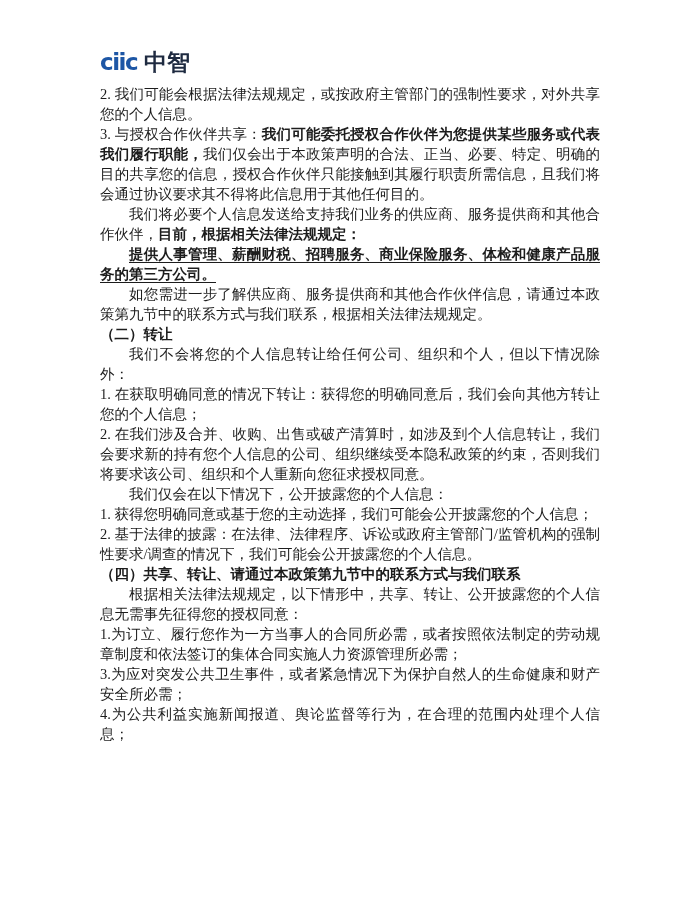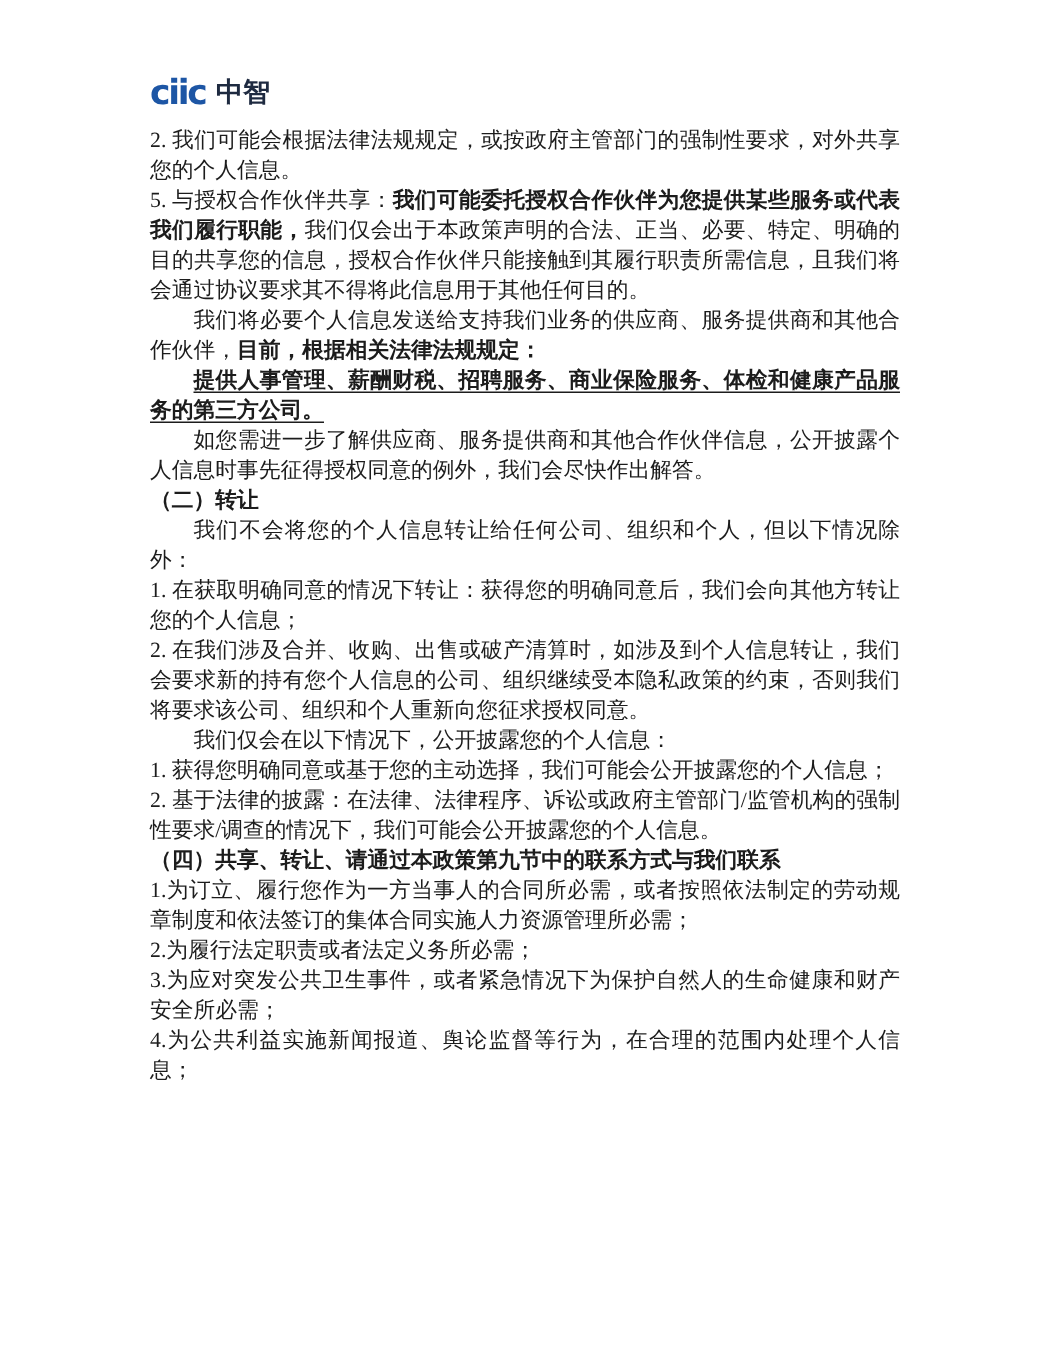--- a/index.html
+++ b/index.html
@@ -27,21 +27,21 @@
   .logo-ciic {
     font-family: "DejaVu Sans", "Liberation Sans", sans-serif;
     font-weight: bold;
     font-size: 23px;
     letter-spacing: -1.5px;
     line-height: 24px;
   }
   .logo-cn {
     font-family: "DejaVu Sans", "Liberation Sans", sans-serif;
     font-weight: bold;
-    font-size: 18px;
+    font-size: 23px;
     line-height: 24px;
   }
   .content {
     position: absolute;
     left: 100px;
     top: 84px;
     width: 500px;
     font-size: 14.5px;
     line-height: 20px;
     text-align: justify;
@@ -62,30 +62,30 @@
 </head>
 <body>
 
 <div class="page">
   <div class="logo">
     <span class="logo-ciic" style="color: rgb(29, 86, 165);">ciic</span>
     <span class="logo-cn" style="color: rgb(30, 42, 64);">中智</span>
   </div>
   <div class="content" style="color: rgb(28, 28, 28);">
       <p class="para"><span>2. 我们可能会根据法律法规规定，或按政府主管部门的强制性要求，对外共享您的个人信息。</span></p>
-      <p class="para"><span>5. 与授权合作伙伴共享：</span><span class="b">我们可能委托授权合作伙伴为您提供某些服务或代表我们履行职能，</span><span>我们仅会出于本政策声明的合法、正当、必要、特定、明确的目的共享您的信息，授权合作伙伴只能接触到其履行职责所需信息，且我们将会通过协议要求其不得将此信息用于其他任何目的。</span></p>
+      <p class="para"><span>3. 与授权合作伙伴共享：</span><span class="b">我们可能委托授权合作伙伴为您提供某些服务或代表我们履行职能，</span><span>我们仅会出于本政策声明的合法、正当、必要、特定、明确的目的共享您的信息，授权合作伙伴只能接触到其履行职责所需信息，且我们将会通过协议要求其不得将此信息用于其他任何目的。</span></p>
       <p class="para indent"><span>我们将必要个人信息发送给支持我们业务的供应商、服务提供商和其他合作伙伴，</span><span class="b">目前，根据相关法律法规规定：</span></p>
       <p class="para indent"><span class="b u">提供人事管理、薪酬财税、招聘服务、商业保险服务、体检和健康产品服务的第三方公司。</span></p>
-      <p class="para indent"><span>如您需进一步了解供应商、服务提供商和其他合作伙伴信息，公开披露个人信息时事先征得授权同意的例外，我们会尽快作出解答。</span></p>
+      <p class="para indent"><span>如您需进一步了解供应商、服务提供商和其他合作伙伴信息，请通过本政策第九节中的联系方式与我们联系，根据相关法律法规规定。</span></p>
       <p class="para heading"><span class="b">（二）转让</span></p>
       <p class="para indent"><span>我们不会将您的个人信息转让给任何公司、组织和个人，但以下情况除外：</span></p>
       <p class="para"><span>1. 在获取明确同意的情况下转让：获得您的明确同意后，我们会向其他方转让您的个人信息；</span></p>
       <p class="para"><span>2. 在我们涉及合并、收购、出售或破产清算时，如涉及到个人信息转让，我们会要求新的持有您个人信息的公司、组织继续受本隐私政策的约束，否则我们将要求该公司、组织和个人重新向您征求授权同意。</span></p>
       <p class="para indent"><span>我们仅会在以下情况下，公开披露您的个人信息：</span></p>
       <p class="para"><span>1. 获得您明确同意或基于您的主动选择，我们可能会公开披露您的个人信息；</span></p>
       <p class="para"><span>2. 基于法律的披露：在法律、法律程序、诉讼或政府主管部门/监管机构的强制性要求/调查的情况下，我们可能会公开披露您的个人信息。</span></p>
       <p class="para heading"><span class="b">（四）共享、转让、请通过本政策第九节中的联系方式与我们联系</span></p>
+      <p class="para indent"><span>根据相关法律法规规定，以下情形中，共享、转让、公开披露您的个人信息无需事先征得您的授权同意：</span></p>
       <p class="para"><span>1.为订立、履行您作为一方当事人的合同所必需，或者按照依法制定的劳动规章制度和依法签订的集体合同实施人力资源管理所必需；</span></p>
-      <p class="para"><span>2.为履行法定职责或者法定义务所必需；</span></p>
       <p class="para"><span>3.为应对突发公共卫生事件，或者紧急情况下为保护自然人的生命健康和财产安全所必需；</span></p>
       <p class="para"><span>4.为公共利益实施新闻报道、舆论监督等行为，在合理的范围内处理个人信息；</span></p>
     </div>
 </div>
 
 </body></html>

